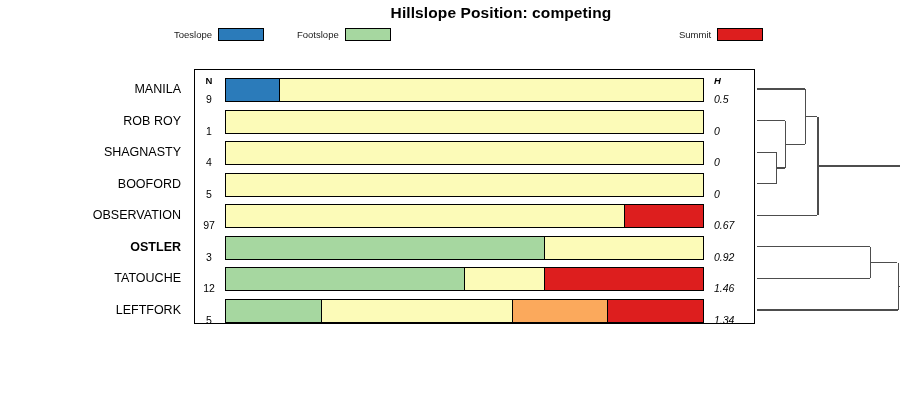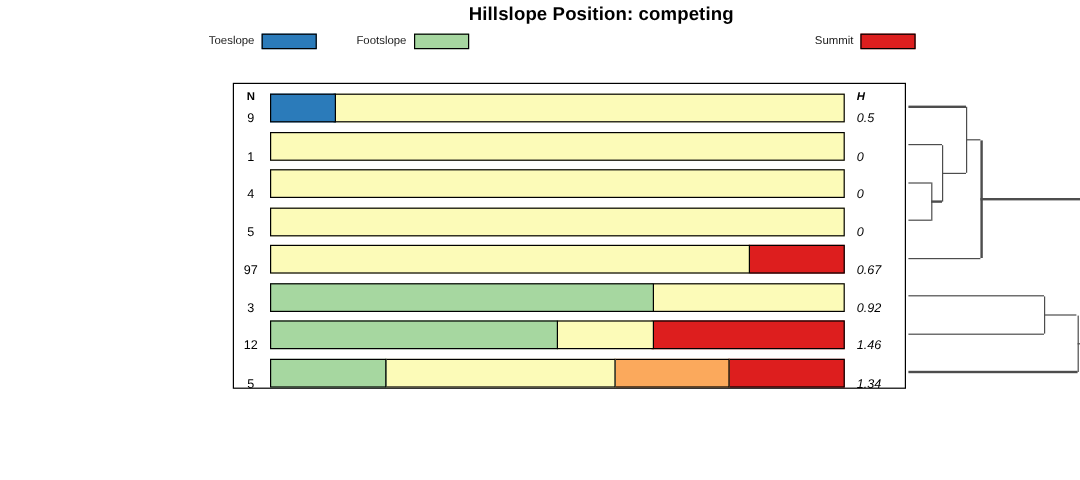--- a/index.html
+++ b/index.html
@@ -126,20 +126,30 @@
       <div class="legend-item" style="left: 123px;">
         <span class="legend-label">Footslope</span>
         <span class="legend-swatch" style="background: rgb(166, 215, 160);"></span>
       </div>
       <div class="legend-item" style="left: 505px;">
         <span class="legend-label">Summit</span>
         <span class="legend-swatch" style="background: rgb(221, 30, 30);"></span>
       </div>
     </div>
 
+  <div class="ylabels">
+      <div class="ylabel" style="top: 20px;">MANILA</div>
+      <div class="ylabel" style="top: 51.5714px;">ROB ROY</div>
+      <div class="ylabel" style="top: 83.1429px;">SHAGNASTY</div>
+      <div class="ylabel" style="top: 114.714px;">BOOFORD</div>
+      <div class="ylabel" style="top: 146.286px;">OBSERVATION</div>
+      <div class="ylabel bold" style="top: 177.857px;">OSTLER</div>
+      <div class="ylabel" style="top: 209.429px;">TATOUCHE</div>
+      <div class="ylabel" style="top: 241px;">LEFTFORK</div>
+    </div>
 
   <div class="plot-box">
     <div class="bars">
         <div class="bar" style="left: 31px; width: 477px; top: 20px;">
           <div class="seg" style="left: 0px; width: 54.347px; background: rgb(43, 123, 186); z-index: 10;"></div>
           <div class="seg" style="left: 52.947px; width: 425.453px; background: rgb(252, 251, 184); z-index: 9;"></div>
         </div>
         <div class="bar" style="left: 31px; width: 477px; top: 51.5714px;">
           <div class="seg" style="left: 0px; width: 478.4px; background: rgb(252, 251, 184); z-index: 10;"></div>
         </div>

